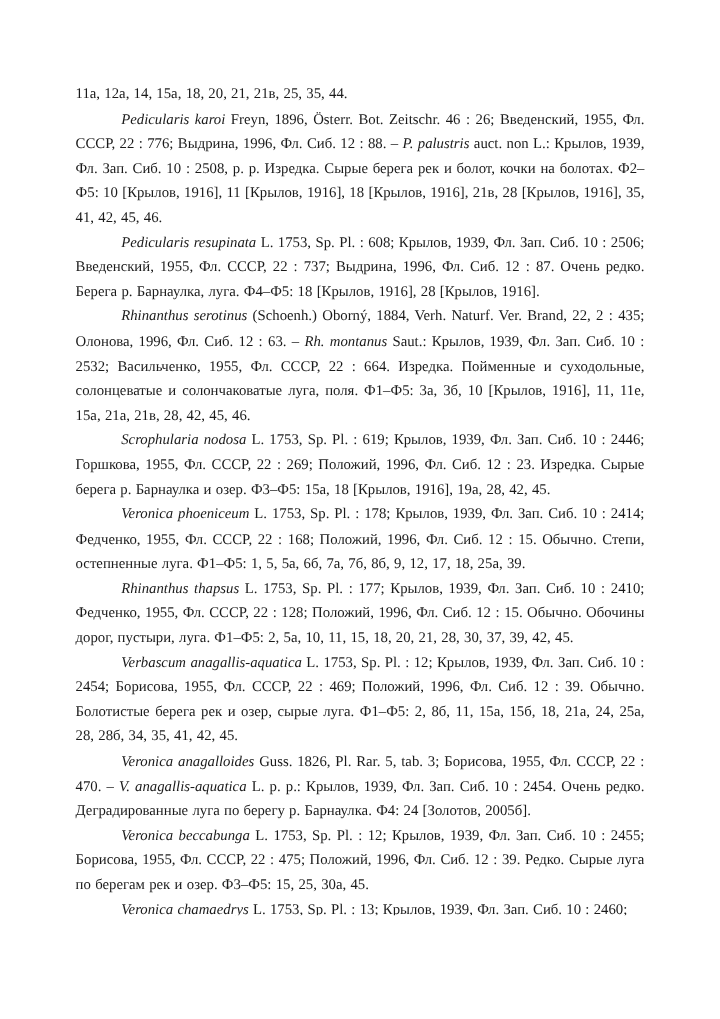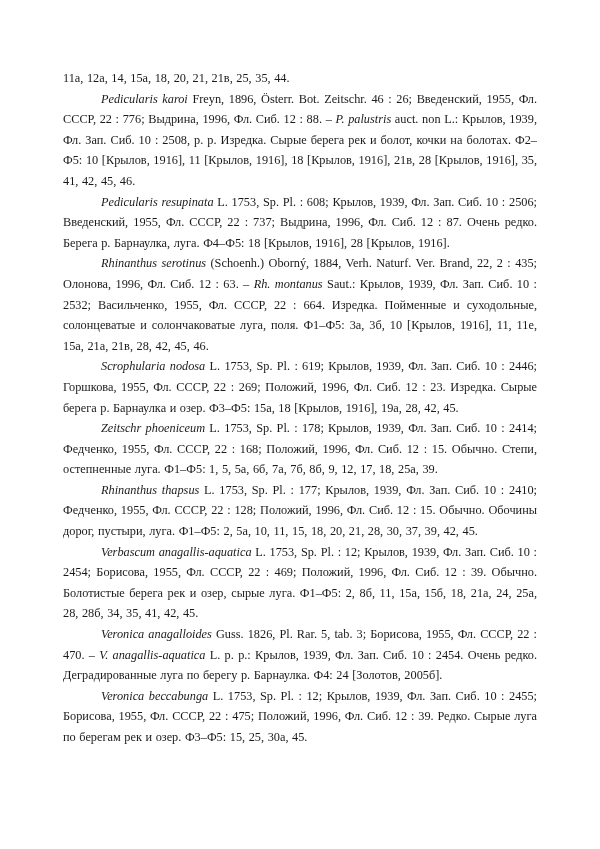--- a/index.html
+++ b/index.html
@@ -55,20 +55,21 @@
 </head>
 <body>
 
 <div class="page">
   <div class="text-body">
       <p class="para"><span>11а, 12а, 14, 15а, 18, 20, 21, 21в, 25, 35, 44.</span></p>
       <p class="para indent"><span class="bi">Pedicularis karoi</span><span> Freyn, 1896, Österr. Bot. Zeitschr. 46 : 26; Введенский, 1955, Фл. СССР, 22 : 776; Выдрина, 1996, Фл. Сиб. 12 : 88. – </span><span class="i">P. palustris</span><span> auct. non L.: Крылов, 1939, Фл. Зап. Сиб. 10 : 2508, p. p. Изредка. Сырые берега рек и болот, кочки на болотах. Ф2–Ф5: 10 [Крылов, 1916], 11 [Крылов, 1916], 18 [Крылов, 1916], 21в, 28 [Крылов, 1916], 35, 41, 42, 45, 46.</span></p>
       <p class="para indent"><span class="bi">Pedicularis resupinata</span><span> L. 1753, Sp. Pl. : 608; Крылов, 1939, Фл. Зап. Сиб. 10 : 2506; Введенский, 1955, Фл. СССР, 22 : 737; Выдрина, 1996, Фл. Сиб. 12 : 87. Очень редко. Берега р. Барнаулка, луга. Ф4–Ф5: 18 [Крылов, 1916], 28 [Крылов, 1916].</span></p>
       <p class="para indent"><span class="bi">Rhinanthus serotinus</span><span> (Schoenh.) Oborný, 1884, Verh. Naturf. Ver. Brand, 22, 2 : 435; Олонова, 1996, Фл. Сиб. 12 : 63. – </span><span class="i">Rh. montanus</span><span> Saut.: Крылов, 1939, Фл. Зап. Сиб. 10 : 2532; Васильченко, 1955, Фл. СССР, 22 : 664. Изредка. Пойменные и суходольные, солонцеватые и солончаковатые луга, поля. Ф1–Ф5: 3а, 3б, 10 [Крылов, 1916], 11, 11е, 15а, 21а, 21в, 28, 42, 45, 46.</span></p>
       <p class="para indent"><span class="bi">Scrophularia nodosa</span><span> L. 1753, Sp. Pl. : 619; Крылов, 1939, Фл. Зап. Сиб. 10 : 2446; Горшкова, 1955, Фл. СССР, 22 : 269; Положий, 1996, Фл. Сиб. 12 : 23. Изредка. Сырые берега р. Барнаулка и озер. Ф3–Ф5: 15а, 18 [Крылов, 1916], 19а, 28, 42, 45.</span></p>
-      <p class="para indent"><span class="bi">Zeitschr phoeniceum</span><span> L. 1753, Sp. Pl. : 178; Крылов, 1939, Фл. Зап. Сиб. 10 : 2414; Федченко, 1955, Фл. СССР, 22 : 168; Положий, 1996, Фл. Сиб. 12 : 15. Обычно. Степи, остепненные луга. Ф1–Ф5: 1, 5, 5а, 6б, 7а, 7б, 8б, 9, 12, 17, 18, 25а, 39.</span></p>
+      <p class="para indent"><span class="bi">Veronica phoeniceum</span><span> L. 1753, Sp. Pl. : 178; Крылов, 1939, Фл. Зап. Сиб. 10 : 2414; Федченко, 1955, Фл. СССР, 22 : 168; Положий, 1996, Фл. Сиб. 12 : 15. Обычно. Степи, остепненные луга. Ф1–Ф5: 1, 5, 5а, 6б, 7а, 7б, 8б, 9, 12, 17, 18, 25а, 39.</span></p>
       <p class="para indent"><span class="bi">Rhinanthus thapsus</span><span> L. 1753, Sp. Pl. : 177; Крылов, 1939, Фл. Зап. Сиб. 10 : 2410; Федченко, 1955, Фл. СССР, 22 : 128; Положий, 1996, Фл. Сиб. 12 : 15. Обычно. Обочины дорог, пустыри, луга. Ф1–Ф5: 2, 5а, 10, 11, 15, 18, 20, 21, 28, 30, 37, 39, 42, 45.</span></p>
       <p class="para indent"><span class="bi">Verbascum anagallis-aquatica</span><span> L. 1753, Sp. Pl. : 12; Крылов, 1939, Фл. Зап. Сиб. 10 : 2454; Борисова, 1955, Фл. СССР, 22 : 469; Положий, 1996, Фл. Сиб. 12 : 39. Обычно. Болотистые берега рек и озер, сырые луга. Ф1–Ф5: 2, 8б, 11, 15а, 15б, 18, 21а, 24, 25а, 28, 28б, 34, 35, 41, 42, 45.</span></p>
       <p class="para indent"><span class="bi">Veronica anagalloides</span><span> Guss. 1826, Pl. Rar. 5, tab. 3; Борисова, 1955, Фл. СССР, 22 : 470. – </span><span class="i">V. anagallis-aquatica</span><span> L. p. p.: Крылов, 1939, Фл. Зап. Сиб. 10 : 2454. Очень редко. Деградированные луга по берегу р. Барнаулка. Ф4: 24 [Золотов, 2005б].</span></p>
       <p class="para indent"><span class="bi">Veronica beccabunga</span><span> L. 1753, Sp. Pl. : 12; Крылов, 1939, Фл. Зап. Сиб. 10 : 2455; Борисова, 1955, Фл. СССР, 22 : 475; Положий, 1996, Фл. Сиб. 12 : 39. Редко. Сырые луга по берегам рек и озер. Ф3–Ф5: 15, 25, 30а, 45.</span></p>
+      <p class="para indent"><span class="bi">Veronica chamaedrys</span><span> L. 1753, Sp. Pl. : 13; Крылов, 1939, Фл. Зап. Сиб. 10 : 2460;</span></p>
     </div>
   <div class="page-footer">125</div>
 </div>
 
 </body></html>

